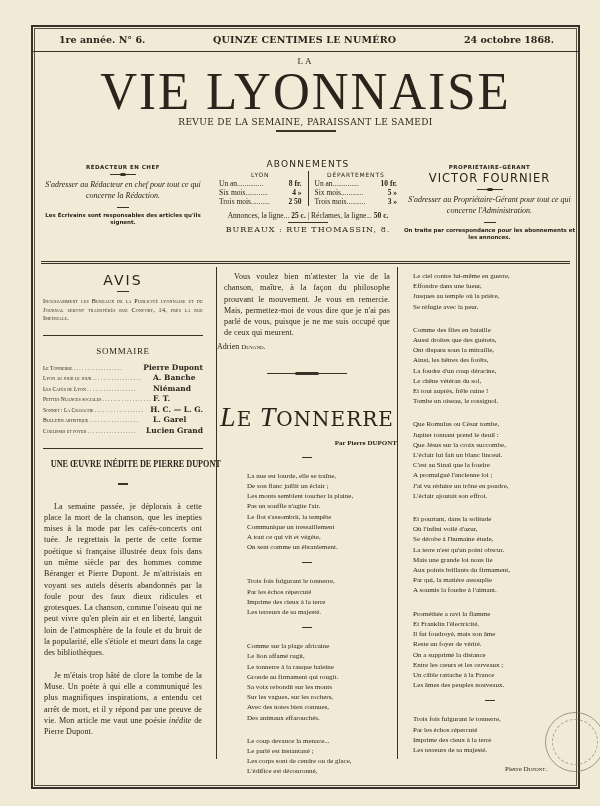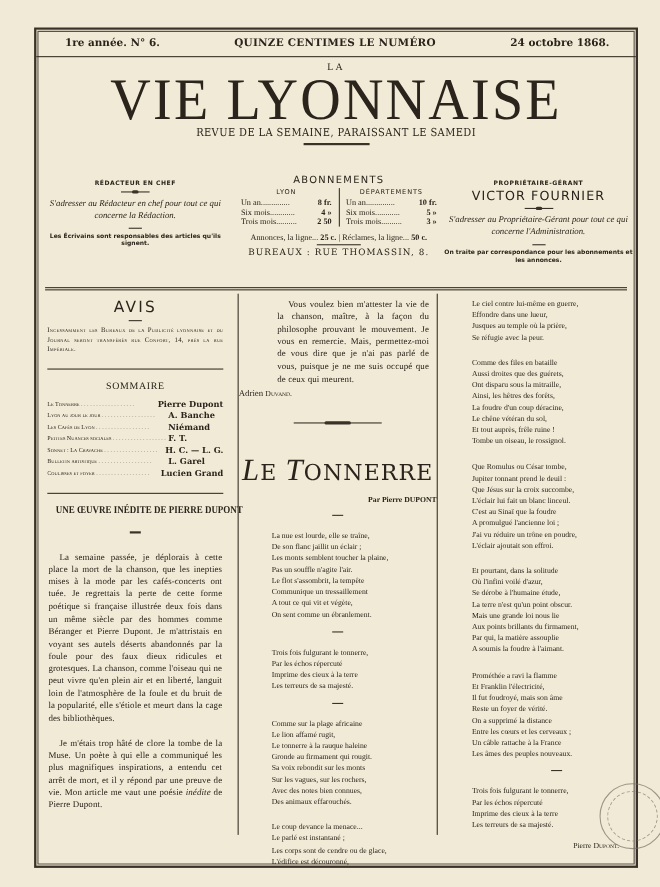--- a/index.html
+++ b/index.html
@@ -55,21 +55,21 @@
   .abon-row .p { font-weight:bold; }
   .annonces { font-size:7.5px; margin-top:5px; }
   .annonces b { font-weight:bold; }
   .mini-orn { width:40px; height:1px; background:#3a3228; margin:2px auto; }
   .bureaux { font-size:8px; letter-spacing:1px; font-family:"DejaVu Serif",serif; }
 
   .hr-main { position:absolute; left:8px; right:8px; top:234px; height:1px; border-top:1px solid #3a3228; border-bottom:1px solid #3a3228; }
 
   .col1 { position:absolute; left:6px; top:245px; width:168px; }
   .col2 { position:absolute; left:183px; top:240px; width:180px; border-left:1px solid #3a3228; border-right:1px solid #3a3228; height:492px; }
-  .col3 { position:absolute; left:388px; top:240px; width:170px; }
+  .col3 { position:absolute; left:372px; top:240px; width:170px; }
 
   .avis-title { text-align:center; font-family:"DejaVu Sans",sans-serif; font-size:14px; letter-spacing:2px; margin-top:0px; }
   .avis-dash { width:12px; height:1px; background:#3a3228; margin:3px auto 5px; }
   .avis-text { font-size:6.2px; line-height:8.5px; text-align:justify; letter-spacing:0.25px; padding:0 4px; font-variant:small-caps; }
   .sep { height:1px; background:#3a3228; margin:12px 4px 10px; }
   .sommaire-title { text-align:center; font-size:9px; letter-spacing:0.6px; margin-bottom:7px; }
   .som-row { display:flex; font-size:5.5px; line-height:10.5px; padding:0 4px; }
   .som-row .lbl { width:110px; font-variant:small-caps; overflow:hidden; white-space:nowrap; }
   .som-row .lbl::after { content:" . . . . . . . . . . . . . . . . . ."; color:#6a6050; }
   .som-row .auth { font-size:7.5px; font-weight:bold; font-family:"DejaVu Serif",serif; white-space:nowrap; }
@@ -227,21 +227,21 @@
     <div class="sep"></div>
     <div class="oeuvre-title">UNE ŒUVRE INÉDITE DE PIERRE DUPONT</div>
     <div class="dash2"></div>
     <div class="prose">
       <p>La semaine passée, je déplorais à cette place la mort de la chanson, que les inepties mises à la mode par les cafés-concerts ont tuée. Je regrettais la perte de cette forme poétique si française illustrée deux fois dans un même siècle par des hommes comme Béranger et Pierre Dupont. Je m'attristais en voyant ses autels déserts abandonnés par la foule pour des faux dieux ridicules et grotesques. La chanson, comme l'oiseau qui ne peut vivre qu'en plein air et en liberté, languit loin de l'atmosphère de la foule et du bruit de la popularité, elle s'étiole et meurt dans la cage des bibliothèques.</p>
       <p><span>Je m'étais trop hâté de clore la tombe de la Muse. Un poète à qui elle a communiqué les plus magnifiques inspirations, a entendu cet arrêt de mort, et il y répond par une preuve de vie. Mon article me vaut une poésie</span> <i>inédite</i><span> de Pierre Dupont.</span></p>
     </div>
   </div>
 
   <div class="col2">
-    <div class="prose" style="margin-top:4px;margin-left:28px;">
+    <div class="prose" style="margin-top:4px;">
       <p>Vous voulez bien m'attester la vie de la chanson, maître, à la façon du philosophe prouvant le mouvement. Je vous en remercie. Mais, permettez-moi de vous dire que je n'ai pas parlé de vous, puisque je ne me suis occupé que de ceux qui meurent.</p>
     </div>
     <div class="sign">
       <span>Adrien</span>
       <span class="sc">Duvand.</span>
     </div>
     <div class="swash"></div>
     <div class="poem-title">
       <span class="cap">L</span><span>E </span><span class="cap">T</span><span>ONNERRE</span>
     </div>

